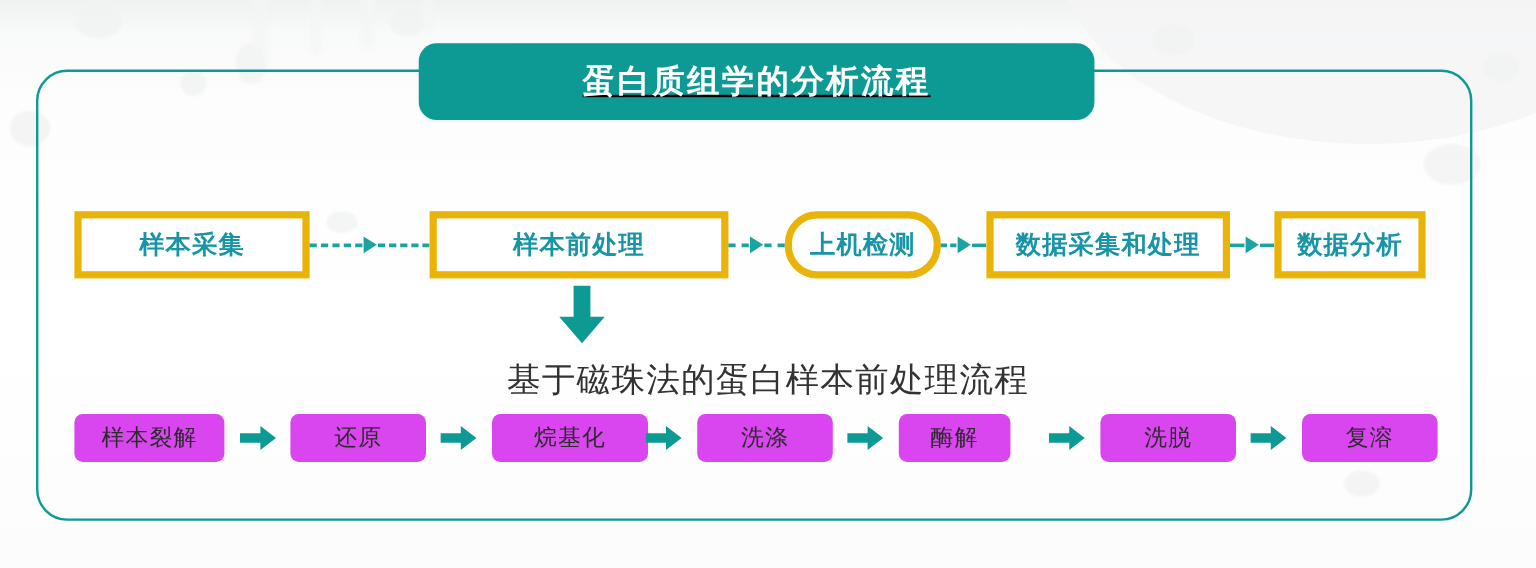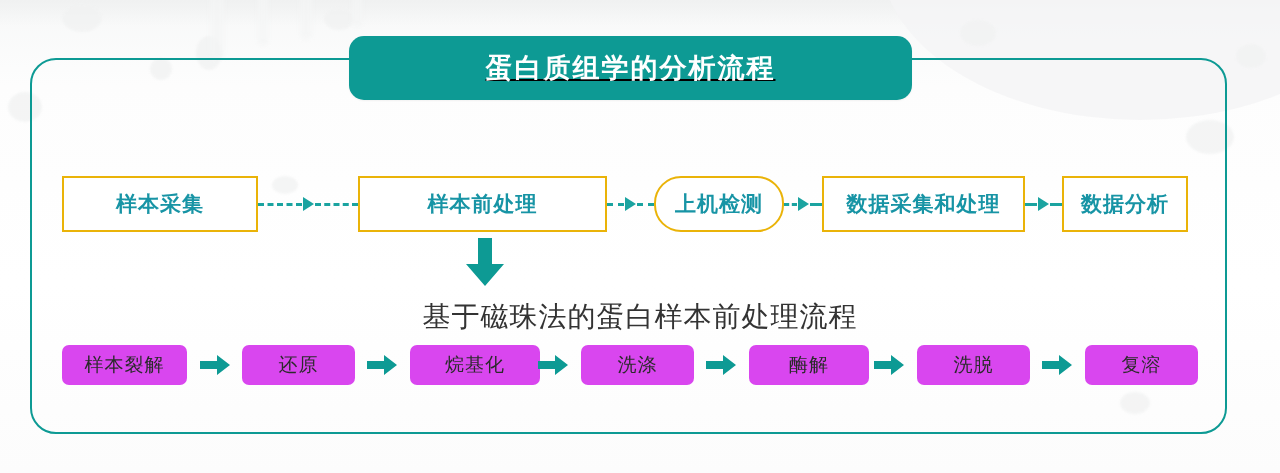--- a/index.html
+++ b/index.html
@@ -95,21 +95,21 @@
     left: 62px;
     top: 176px;
     width: 1126px;
     height: 56px;
   }
   .flow-box {
     position: absolute;
     top: 0;
     height: 56px;
     box-sizing: border-box;
-    border: 2px solid #eab308;
+    border: 6px solid #eab308;
     background: #ffffff;
     display: flex;
     align-items: center;
     justify-content: center;
   }
   .flow-box .flow-label {
     color: #1794a5;
     font-size: 21px;
     font-weight: bold;
     letter-spacing: 1px;
@@ -304,21 +304,21 @@
 
   <div class="step-pill" style="left:519px;width:113px;">
     <span class="step-label">洗涤</span>
   </div>
   <div class="step-arrow" style="left:644px;">
     <svg width="30" height="20" viewBox="0 0 30 20" xmlns="http://www.w3.org/2000/svg">
       <path d="M0 6 H17 V0 L30 10 L17 20 V14 H0 Z" fill="#0d9a94"></path>
     </svg>
   </div>
 
-  <div class="step-pill" style="left:687px;width:120px;">
+  <div class="step-pill" style="left:687px;width:93px;">
     <span class="step-label">酶解</span>
   </div>
   <div class="step-arrow" style="left:812px;">
     <svg width="30" height="20" viewBox="0 0 30 20" xmlns="http://www.w3.org/2000/svg">
       <path d="M0 6 H17 V0 L30 10 L17 20 V14 H0 Z" fill="#0d9a94"></path>
     </svg>
   </div>
 
   <div class="step-pill" style="left:855px;width:113px;">
     <span class="step-label">洗脱</span>

